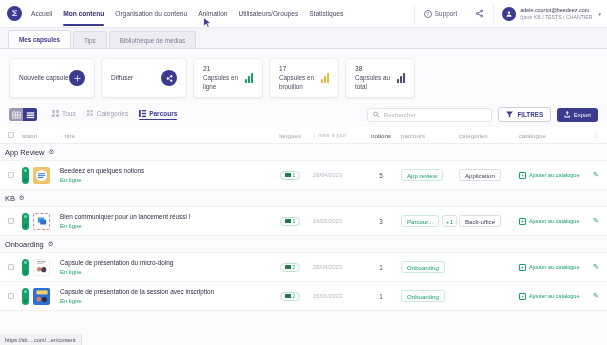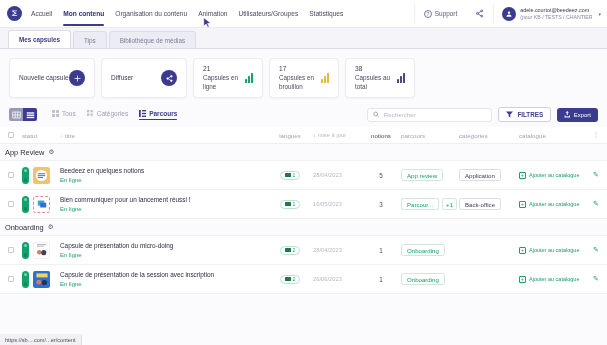--- a/index.html
+++ b/index.html
@@ -514,20 +514,24 @@
         <span class="catalog-link">
           <span class="bx">+</span>
           <span>Ajouter au catalogue</span>
         </span>
       </div>
       <div class="c-more">
         <span class="edit-ic">✎</span>
       </div>
     </div>
 
+    <div class="grouphdr">
+      <span>KB</span>
+      <span class="gear">⚙</span>
+    </div>
     <div class="row">
       <div class="c-check">
           <span class="cb"></span>
         </div>
       <div class="c-statut">
         <span class="status-pill"></span>
         <span class="thumb t2">
           <svg viewBox="0 0 20 20" width="12" height="12" fill="#4aa0d8">
               <rect x="3" y="4" width="11" height="9" rx="1"></rect>
               <rect x="7" y="8" width="10" height="8" rx="1" fill="#2f6fd0"></rect>

